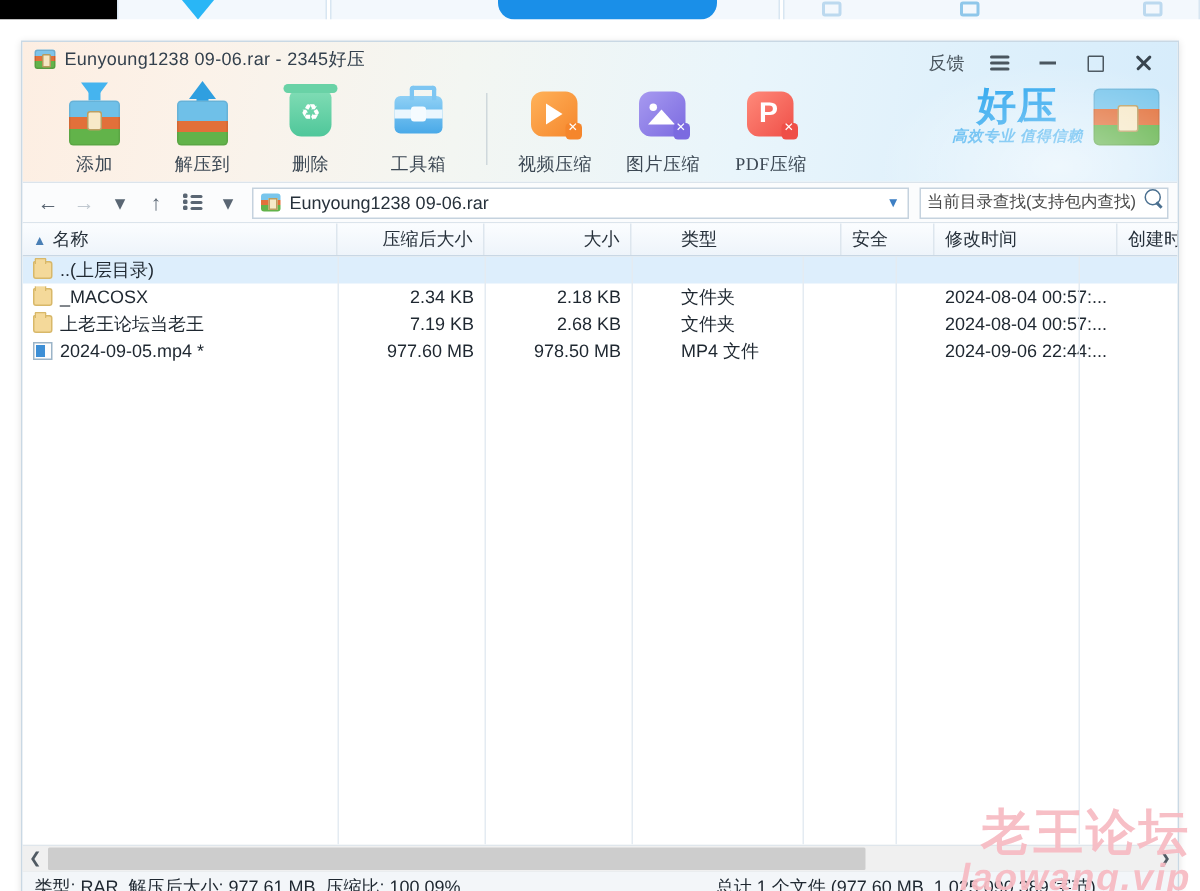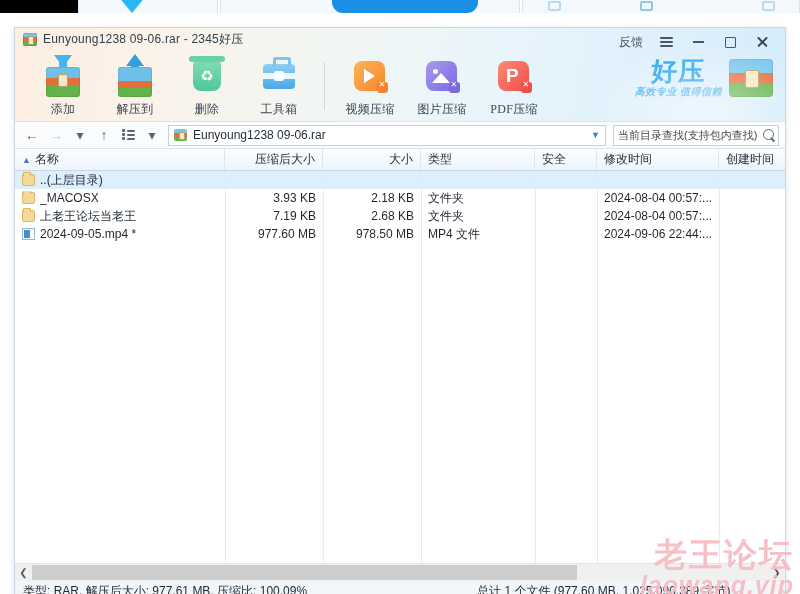--- a/index.html
+++ b/index.html
@@ -263,21 +263,21 @@
   }
   #address-icon::after {
     content:""; position:absolute; left:4.5px; top:3px; width:4px; height:6px;
     background:#f7e9c8; border:1px solid #bb9f62;
   }
   #address-text { font-size:12px; color:#27313b; white-space:nowrap; flex:1; }
   #address-chevron { color:#3d7fc4; font-size:9px; padding-left:6px; }
 
   #search-box {
     width:166px; height:21px; background:#fff; border:1px solid #c5d2de;
-    display:flex; align-items:center; padding:0 4px; gap:3px;
+    display:flex; padding:0 4px; gap:3px;
   }
   #search-input {
     flex:1; border:none; outline:none; font-size:11px; color:#333;
     font-family:"Liberation Sans","DejaVu Sans",sans-serif; background:transparent;
   }
   #search-input::placeholder { color:#4a4a4a; }
   #search-icon {
     width:13px; height:13px; position:relative; flex:0 0 auto;
   }
   #search-icon::before {
@@ -301,21 +301,21 @@
     display:flex; align-items:center; padding:0 7px; border-right:1px solid #dde6ee;
     white-space:nowrap; overflow:hidden; position:relative; cursor:default;
   }
   .col-h.num { justify-content:flex-end; }
   .sort-arrow {
     color:#4a7fb5; font-size:9px; margin-right:4px;
   }
   .c-name { width:210px; }
   .c-size { width:98px; }
   .c-csize { width:98px; }
-  .c-type { width:114px; }
+  .c-type { width:114px;margin-left:26px; }
   .c-sec  { width:62px; }
   .c-mtime{ width:122px; }
   .c-ctime{ flex:1; border-right:none; }
 
   #rows { flex:1; overflow:hidden; position:relative; }
   .row { height:18px; display:flex; font-size:12px; color:#1e2730; align-items:center; }
   .row.selected { background:#ddeefc; }
   .cell {
     padding:0 7px; white-space:nowrap; overflow:hidden; display:flex; align-items:center;
   }
@@ -561,21 +561,21 @@
         <div class="cell c-sec"></div>
         <div class="cell c-mtime"></div>
         <div class="cell c-ctime"></div>
       </div>
 
       <div class="row">
         <div class="cell c-name">
           <span class="ficon folder"></span>
           <span>_MACOSX</span>
         </div>
-        <div class="cell c-size num">3.93 KB</div>
+        <div class="cell c-size num">2.34 KB</div>
         <div class="cell c-csize num">2.18 KB</div>
         <div class="cell c-type">文件夹</div>
         <div class="cell c-sec"></div>
         <div class="cell c-mtime">2024-08-04 00:57:...</div>
         <div class="cell c-ctime"></div>
       </div>
 
       <div class="row">
         <div class="cell c-name">
           <span class="ficon folder"></span>

